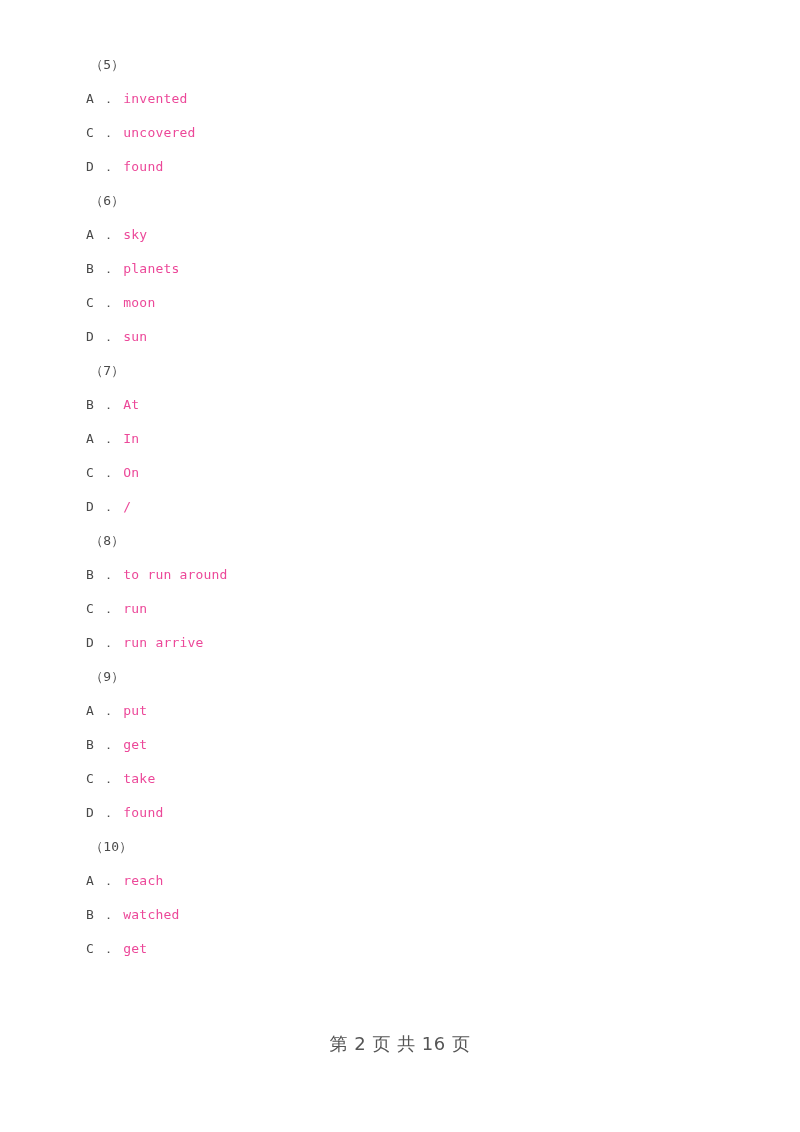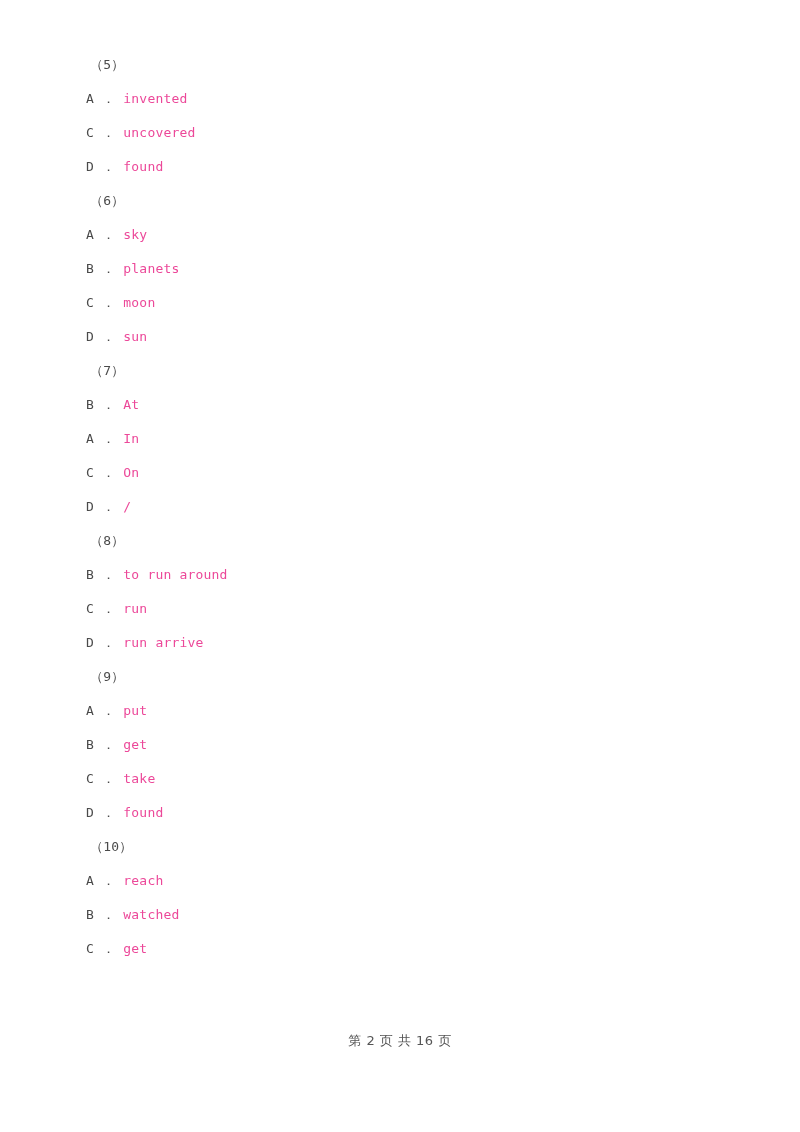--- a/index.html
+++ b/index.html
@@ -50,21 +50,21 @@
   }
   .option .opt-text {
     color: #ec4899;
   }
   .footer {
     position: absolute;
     left: 0;
     top: 1032px;
     width: 800px;
     text-align: center;
-    font-size: 13px;
+    font-size: 18px;
     color: #555555;
     font-family: "DejaVu Sans", "Liberation Sans", sans-serif;
     white-space: pre;
     letter-spacing: 0.5px;
   }
 </style>
 </head>
 <body>
 
 <div class="page">

